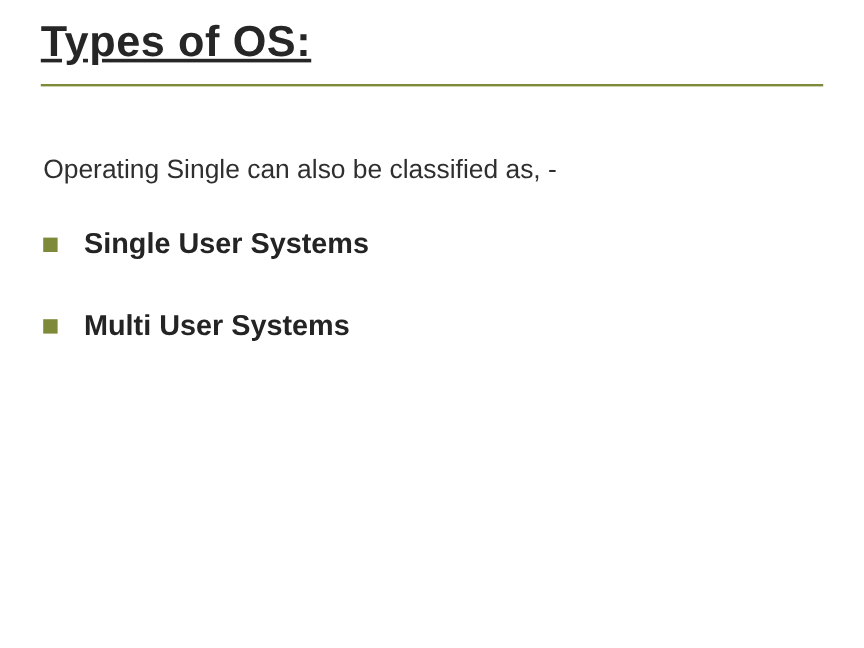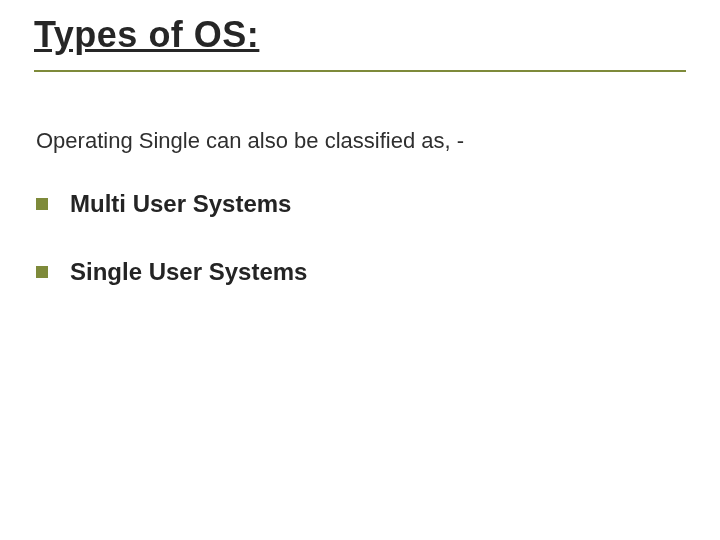--- a/index.html
+++ b/index.html
@@ -74,23 +74,23 @@
     <div class="title">Types of OS:</div>
     <div class="title-rule"></div>
   </div>
 
   <div class="body">
 
     <div class="intro">Operating Single can also be classified as, -</div>
 
     <div class="bullet-row">
       <div class="bullet-icon"></div>
-      <div class="bullet-text">Multi User Systems</div>
+      <div class="bullet-text">Single User Systems</div>
     </div>
 
     <div class="bullet-row">
       <div class="bullet-icon"></div>
-      <div class="bullet-text">Single User Systems</div>
+      <div class="bullet-text">Multi User Systems</div>
     </div>
 
   </div>
 
 </div>
 
 </body></html>

